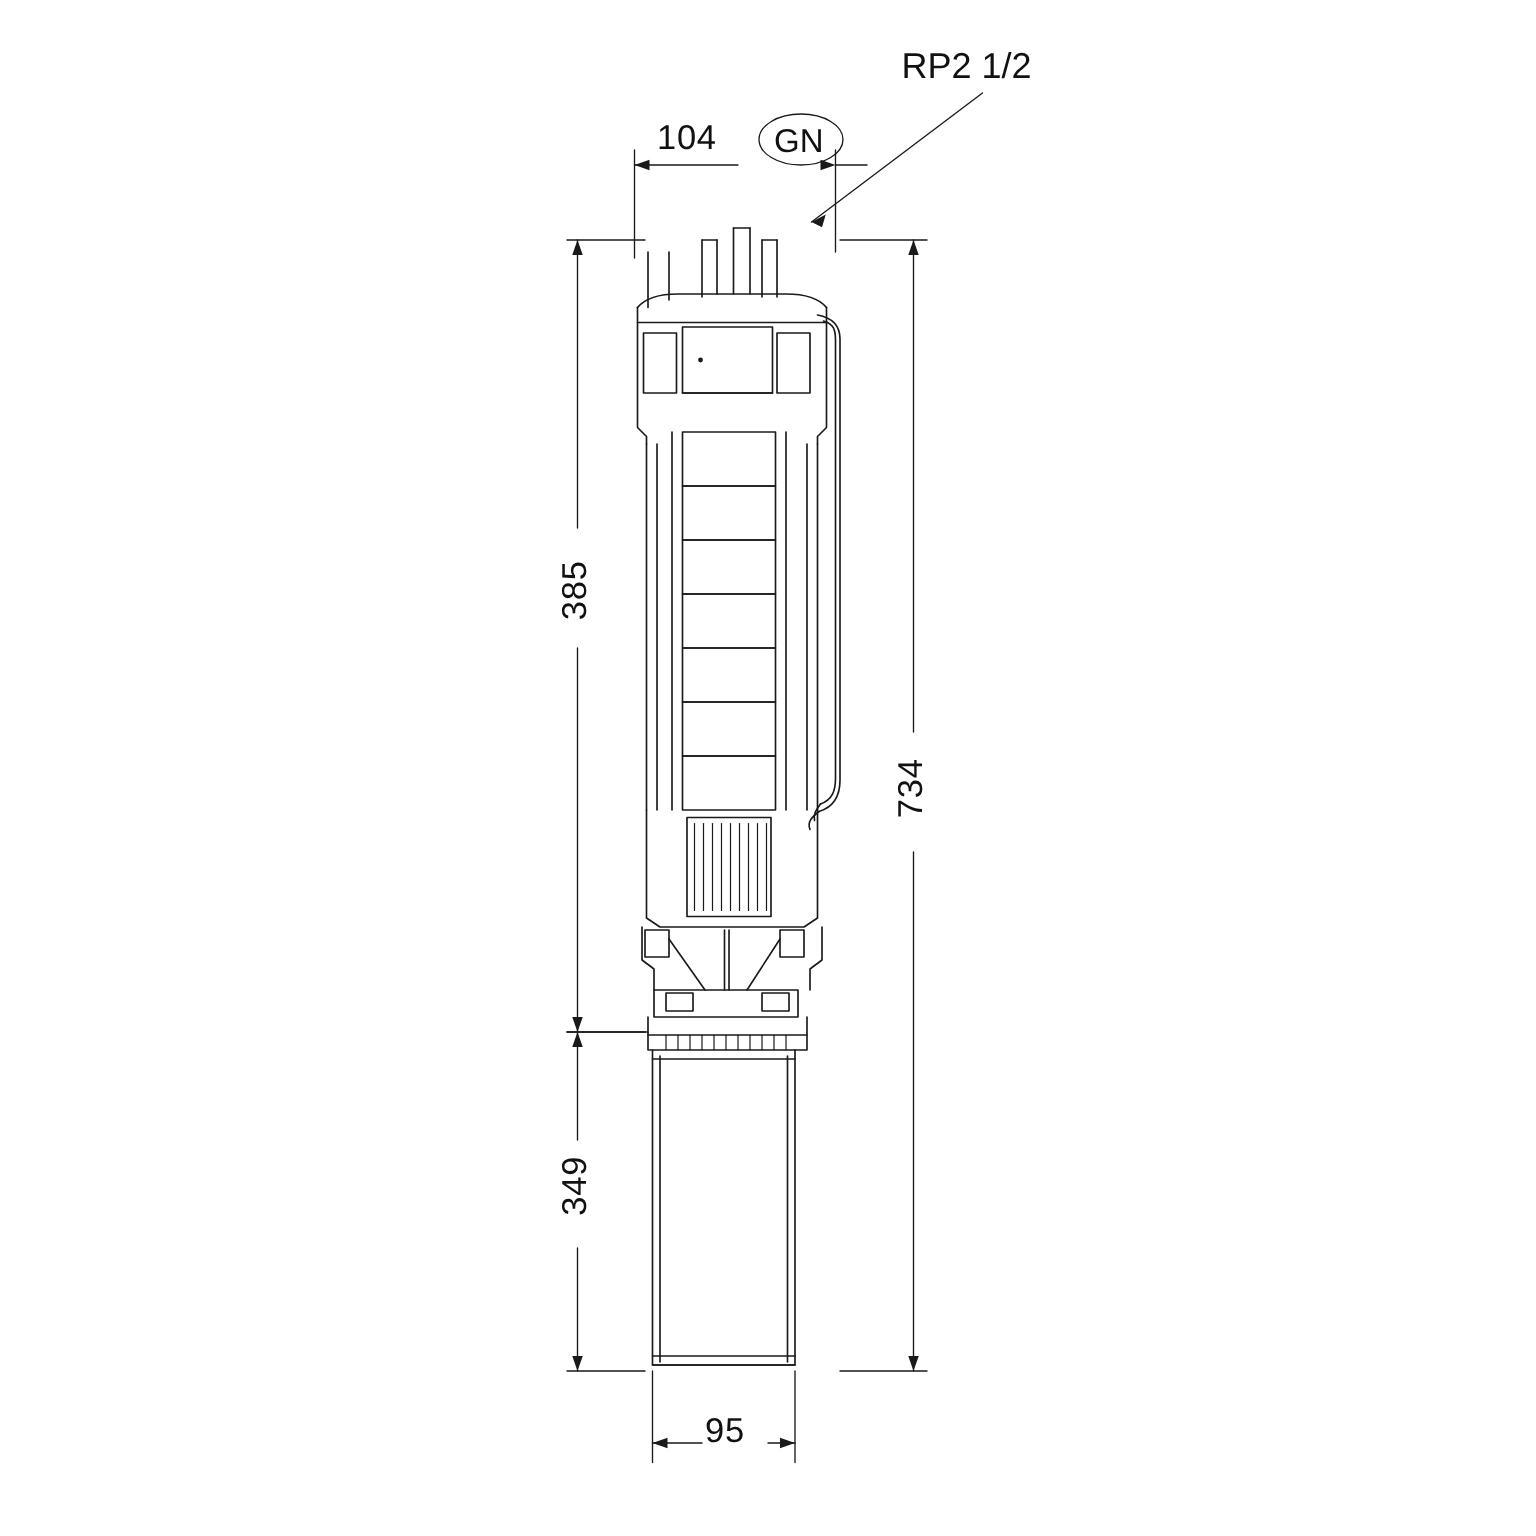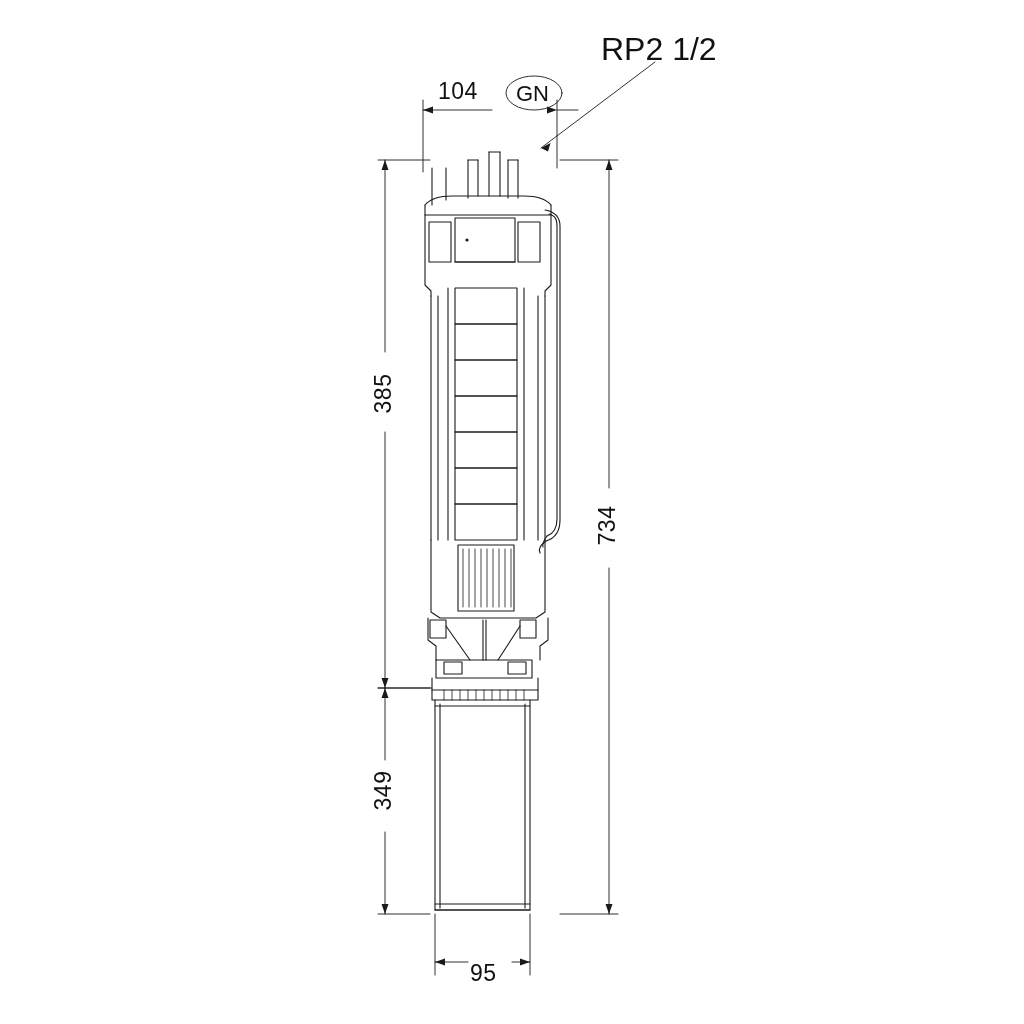--- a/index.html
+++ b/index.html
@@ -30,21 +30,21 @@
     color: #111111;
     letter-spacing: 0.5px;
     white-space: nowrap;
   }
   .dim-label.vert {
     transform-origin: 50% 50%;
     transform: rotate(-90deg);
   }
   .callout-label {
     position: absolute;
-    font-size: 32px;
+    font-size: 24px;
     color: #111111;
     white-space: nowrap;
   }
   .gn-label {
     position: absolute;
     font-size: 22px;
     color: #111111;
     white-space: nowrap;
     text-align: right;
   }
@@ -205,15 +205,15 @@
   <div class="gn-label" style="left:516px; top:81px;">GN</div>
 
   <div class="callout-label" style="left:601px; top:31px;">RP2 1/2</div>
 
   <div class="dim-label vert" style="left:353px; top:380px; width:60px; text-align:center;">385</div>
 
   <div class="dim-label vert" style="left:353px; top:777px; width:60px; text-align:center;">349</div>
 
   <div class="dim-label vert" style="left:577px; top:512px; width:60px; text-align:center;">734</div>
 
-  <div class="dim-label" style="left:470px; top:960px;">95</div>
+  <div class="dim-label" style="left:470px; top:940px;">95</div>
 
 </div>
 
 </body></html>

